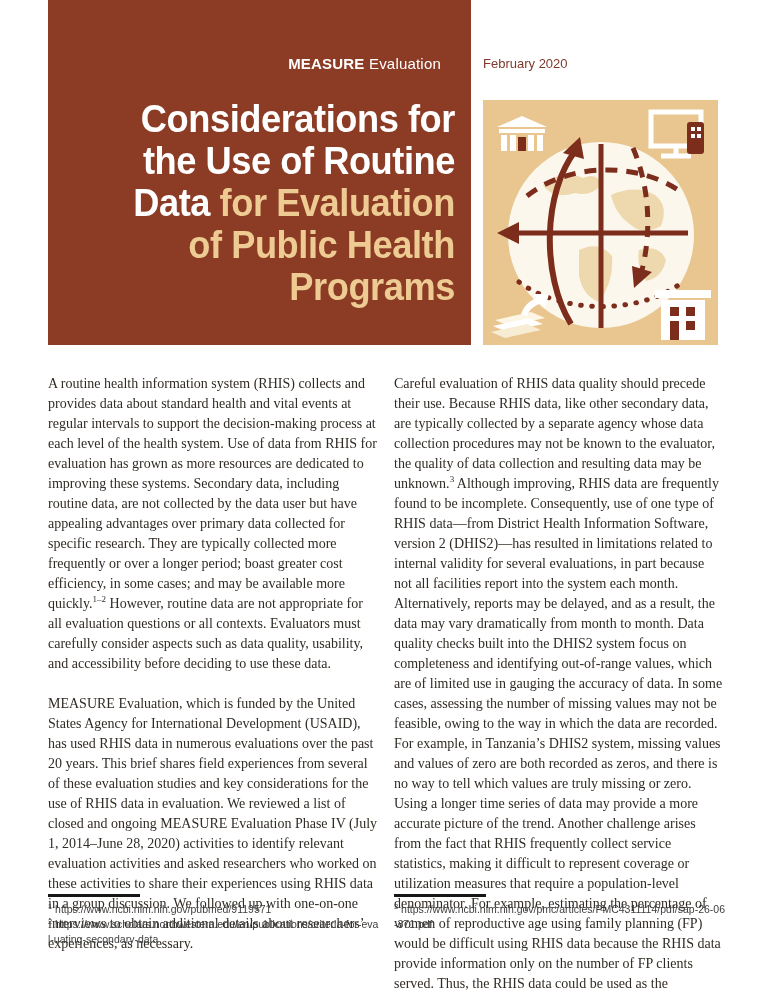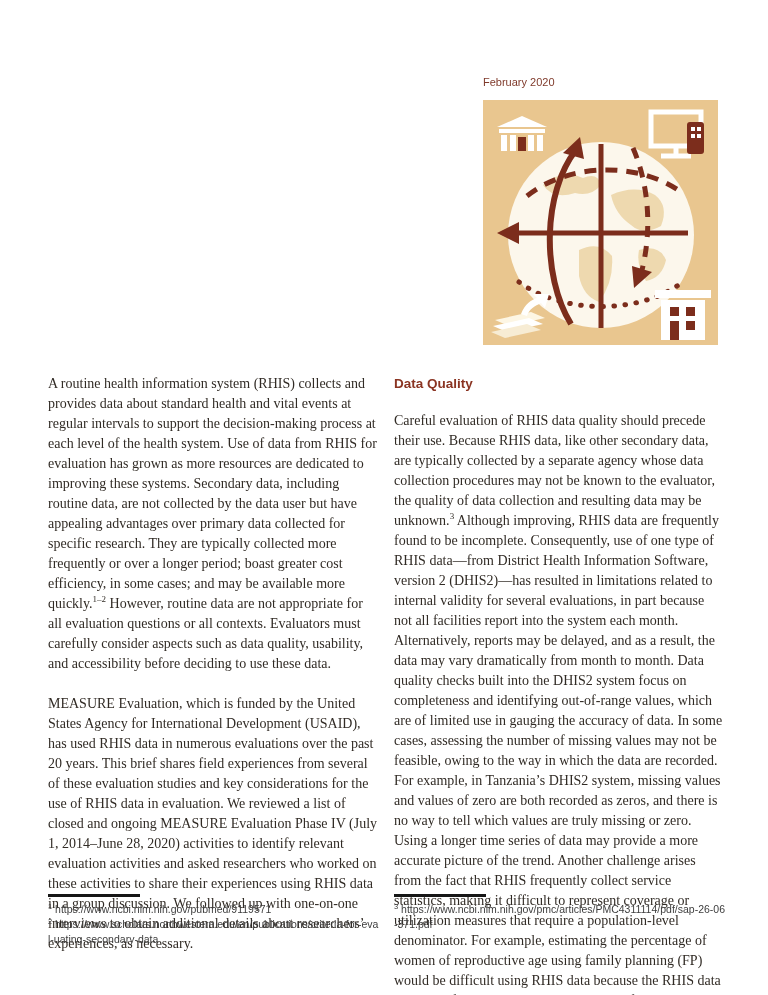--- a/index.html
+++ b/index.html
@@ -22,21 +22,21 @@
   .brand .b { font-weight:700; }
   .doc-title {
     position:absolute; top:98px; right:16px; text-align:right;
     font-family:"Liberation Sans", sans-serif; font-weight:700;
     font-size:39px; line-height:42px; letter-spacing:-0.5px; color:#ffffff;
     transform:scaleX(0.93); transform-origin:top right; white-space:nowrap;
   }
   .doc-title .tan { color:#eecb92; }
   .pub-date {
     position:absolute; left:483px; top:56px;
-    font-family:"Liberation Sans", sans-serif; font-size:11px; color:#7f3a2b;margin-top:20px;
+    font-family:"Liberation Sans", sans-serif; font-size:13px; color:#7f3a2b;
   }
 
   
   .tan-box { position:absolute; left:483px; top:100px; width:235px; height:245px; background:#e9c68f; }
   .tan-box svg { display:block; }
 
   
   .col { position:absolute; top:374px; font-size:14px; line-height:20px; text-align:left; }
   .col-left  { left:48px;  width:332px; }
   .col-right { left:394px; width:330px; }
@@ -57,20 +57,33 @@
     font-family:"Liberation Sans", sans-serif; font-size:10.5px;
     line-height:15px; color:#3d3d3d; word-break:break-all;
   }
   .fn sup { font-size:7.5px; }
 </style>
 </head>
 <body>
 
 <div class="page">
 
+  <div class="red-block">
+    <div class="brand">
+      <span class="b">MEASURE</span>
+      <span>Evaluation</span>
+    </div>
+    <div class="doc-title">
+      <div>Considerations for</div>
+      <div>the Use of Routine</div>
+      <div><span>Data </span><span class="tan">for Evaluation</span></div>
+      <div class="tan">of Public Health</div>
+      <div class="tan">Programs</div>
+    </div>
+  </div>
 
   <div class="pub-date">February 2020</div>
 
   <div class="tan-box">
     <svg viewBox="0 0 235 245" width="235" height="245">
       <rect width="235" height="245" fill="#e9c68f"></rect>
 
       <g>
         <circle cx="118" cy="135" r="93" fill="#fcf7ec"></circle>
         <path d="M60 85 Q80 68 100 78 Q115 72 118 85 Q108 97 92 93 Q70 100 60 85 Z" fill="#eed9af"></path>
@@ -129,21 +142,20 @@
       </g>
     </svg>
   </div>
 
   <div class="col col-left">
     <p><span>A routine health information system (RHIS) collects and provides data about standard health and vital events at regular intervals to support the decision-making process at each level of the health system. Use of data from RHIS for evaluation has grown as more resources are dedicated to improving these systems. Secondary data, including routine data, are not collected by the data user but have appealing advantages over primary data collected for specific research. They are typically collected more frequently or over a longer period; boast greater cost efficiency, in some cases; and may be available more quickly.</span><sup>1–2</sup><span> However, routine data are not appropriate for all evaluation questions or all contexts. Evaluators must carefully consider aspects such as data quality, usability, and accessibility before deciding to use these data.</span></p>
     <p>MEASURE Evaluation, which is funded by the United States Agency for International Development (USAID), has used RHIS data in numerous evaluations over the past 20 years. This brief shares field experiences from several of these evaluation studies and key considerations for the use of RHIS data in evaluation. We reviewed a list of closed and ongoing MEASURE Evaluation Phase IV (July 1, 2014–June 28, 2020) activities to identify relevant evaluation activities and asked researchers who worked on these activities to share their experiences using RHIS data in a group discussion. We followed up with one-on-one interviews to obtain additional details about researchers’ experiences, as necessary.</p>
   </div>
 
   <div class="col col-right">
-    <h2 class="section-heading">Data Quality</h2>
     <p><span class="lead-bold">Careful evaluation of RHIS data quality should precede their use.</span><span> Because RHIS data, like other secondary data, are typically collected by a separate agency whose data collection procedures may not be known to the evaluator, the quality of data collection and resulting data may be unknown.</span><sup>3</sup><span> Although improving, RHIS data are frequently found to be incomplete. Consequently, use of one type of RHIS data—from District Health Information Software, version 2 (DHIS2)—has resulted in limitations related to internal validity for several evaluations, in part because not all facilities report into the system each month. Alternatively, reports may be delayed, and as a result, the data may vary dramatically from month to month. Data quality checks built into the DHIS2 system focus on completeness and identifying out-of-range values, which are of limited use in gauging the accuracy of data. In some cases, assessing the number of missing values may not be feasible, owing to the way in which the data are recorded. For example, in Tanzania’s DHIS2 system, missing values and values of zero are both recorded as zeros, and there is no way to tell which values are truly missing or zero. Using a longer time series of data may provide a more accurate picture of the trend. Another challenge arises from the fact that RHIS frequently collect service statistics, making it difficult to represent coverage or utilization measures that require a population-level denominator. For example, estimating the percentage of women of reproductive age using family planning (FP) would be difficult using RHIS data because the RHIS data provide information only on the number of FP clients served. Thus, the RHIS data could be used as the numerator</span></p>
   </div>
 
   <div class="footnotes footnotes-left">
     <div class="fn-rule"></div>
     <div class="fn"><sup>1</sup> <span>https://www.ncbi.nlm.nih.gov/pubmed/9119571</span></div>
     <div class="fn"><sup>2</sup> <span>https://www.scholars.northwestern.edu/en/publications/criteria-for-eval-uating-secondary-data</span></div>
   </div>
 
   <div class="footnotes footnotes-right">

